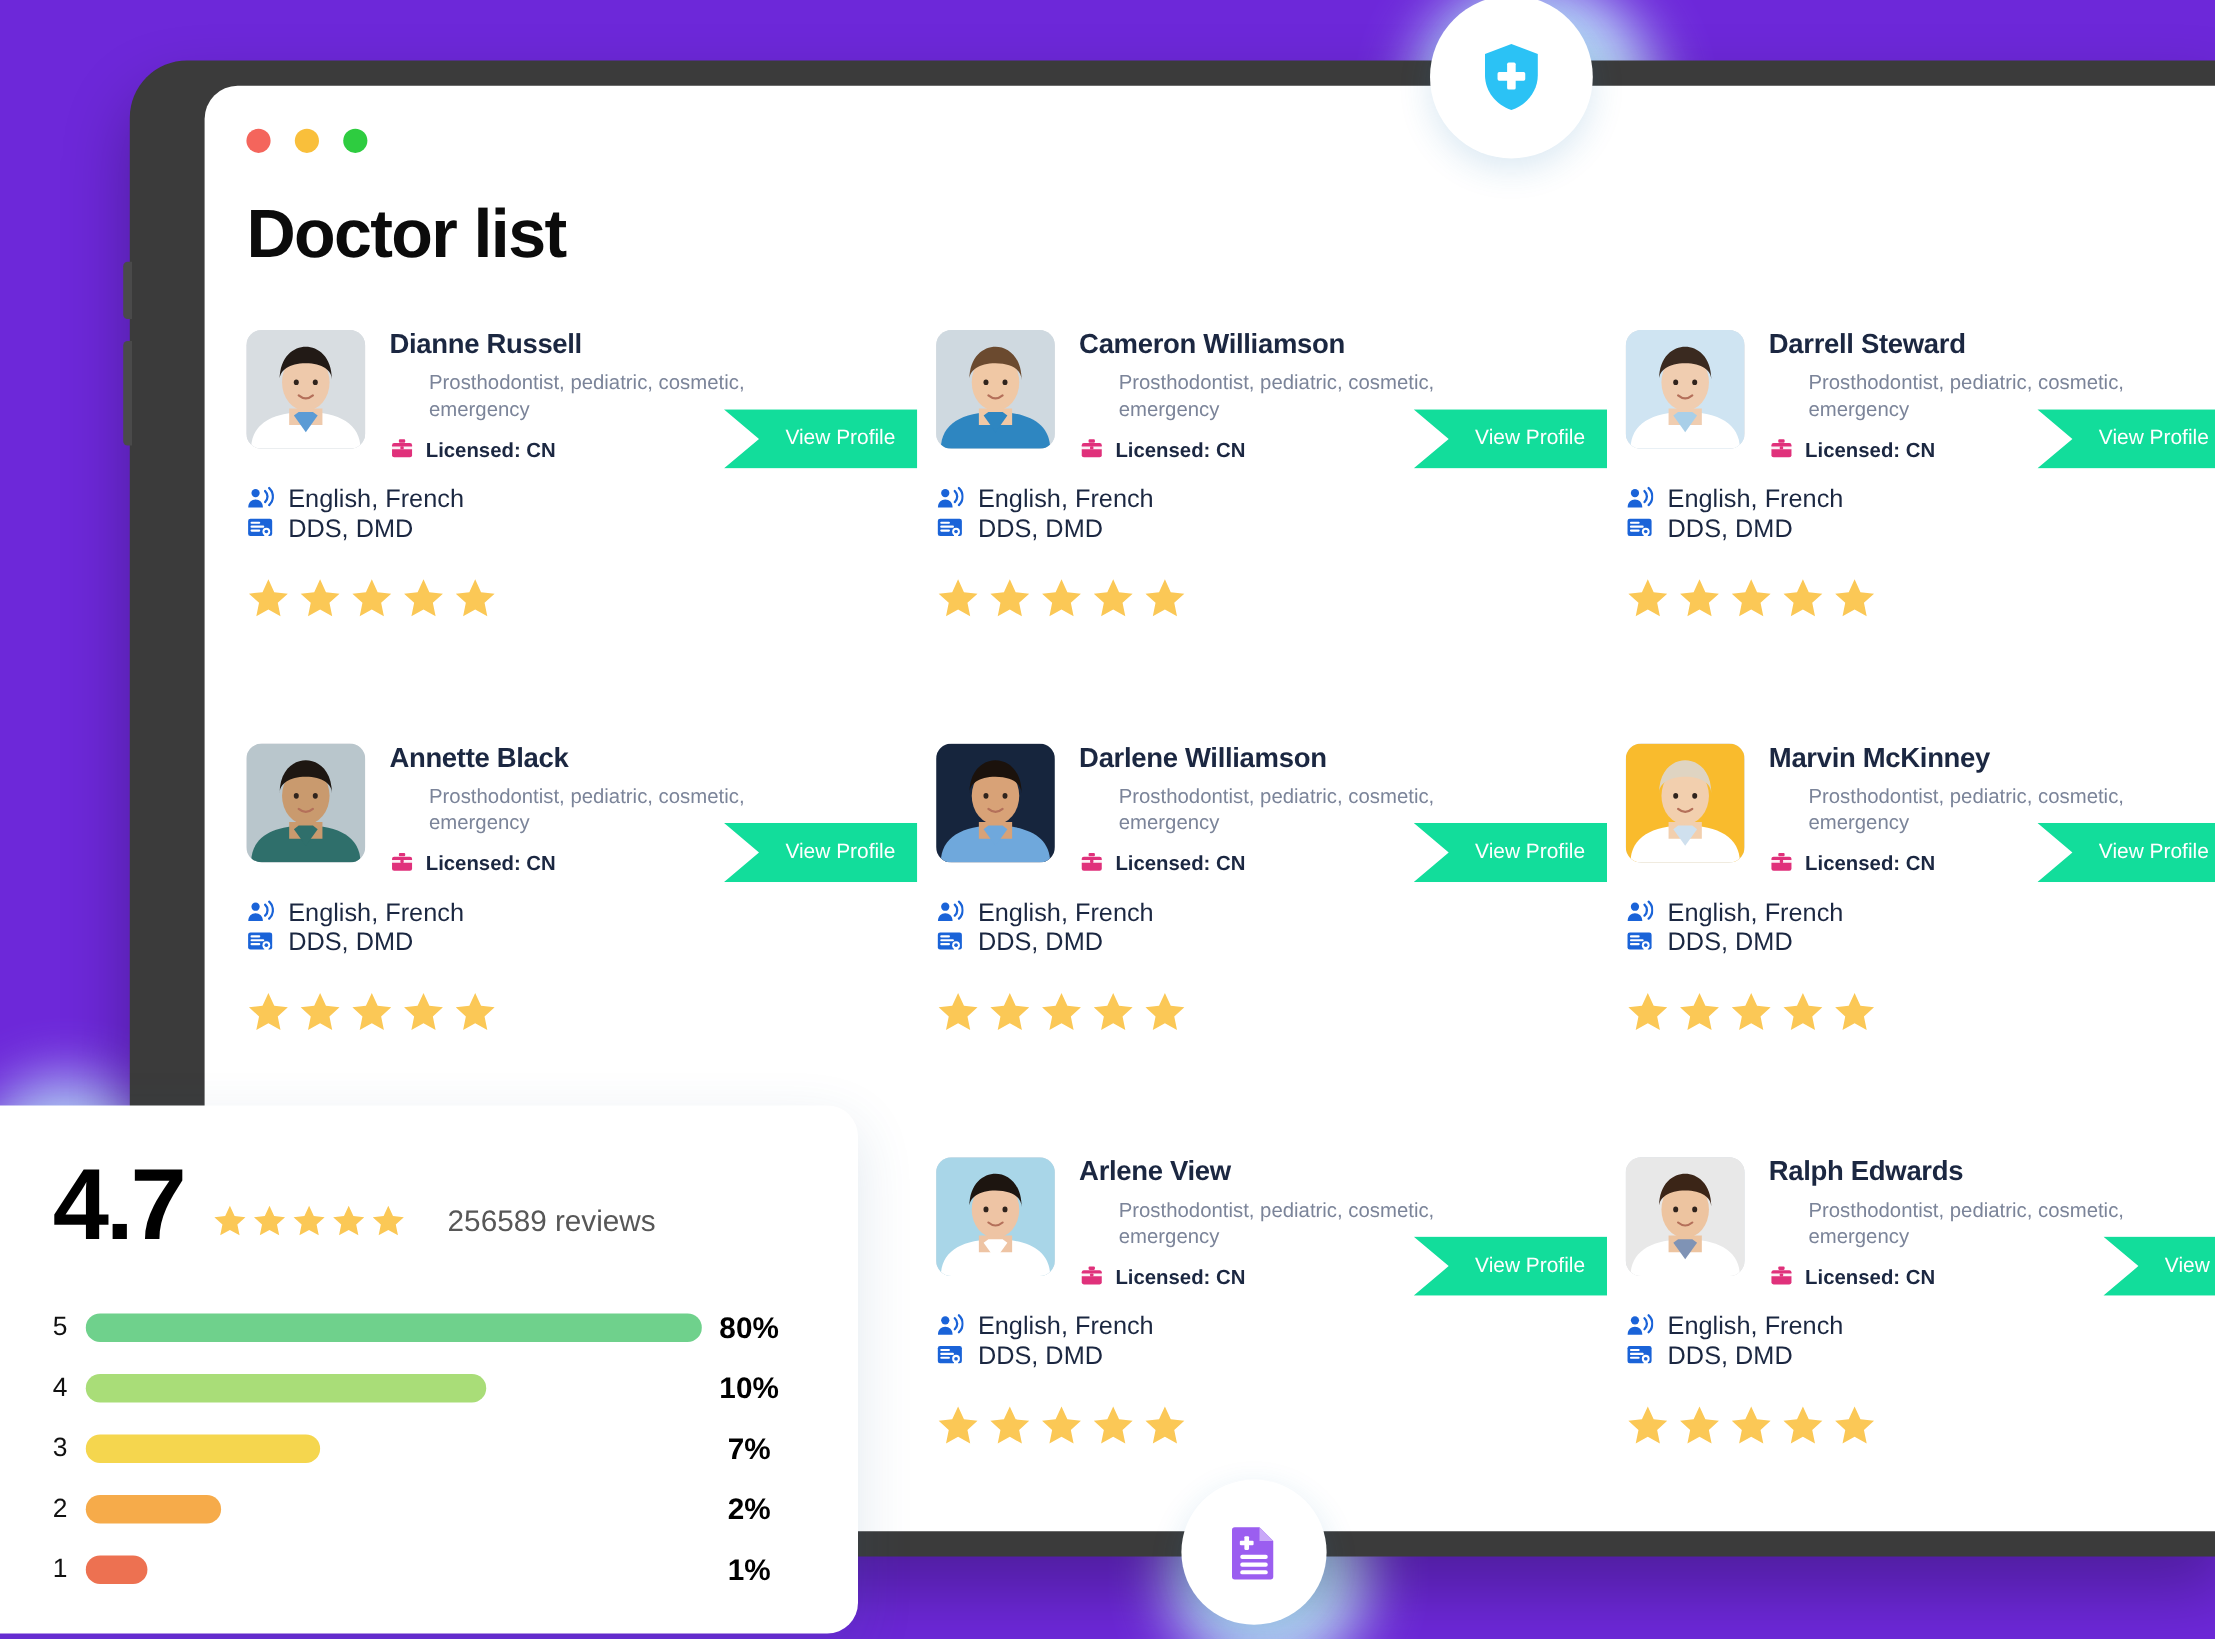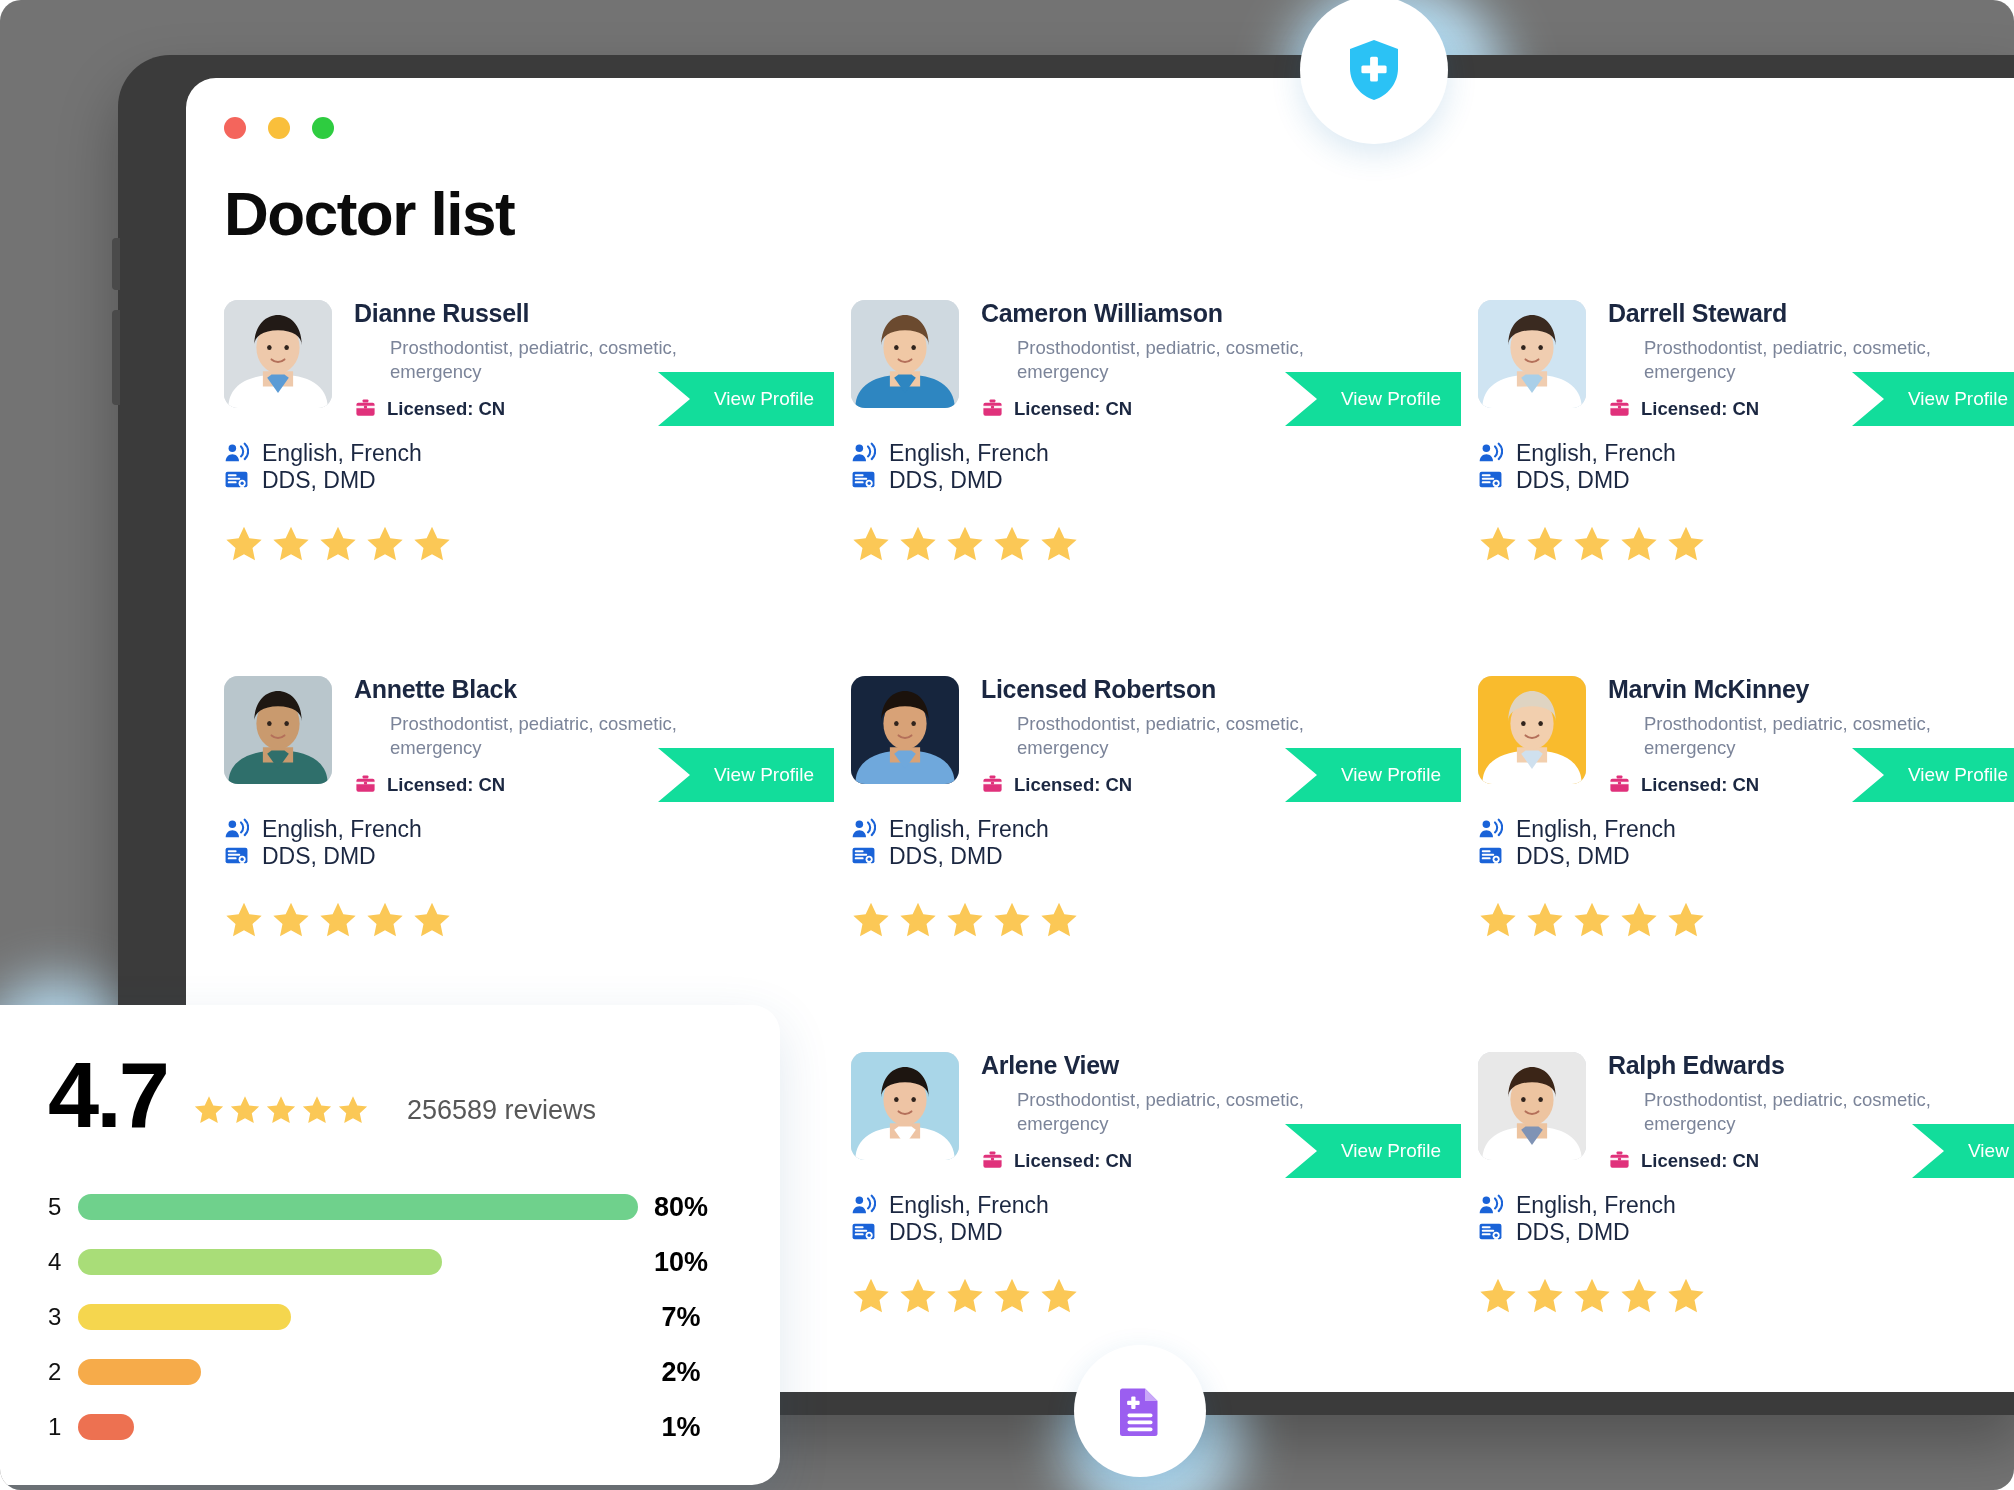--- a/index.html
+++ b/index.html
@@ -9,23 +9,22 @@
     height: 1490px;
     overflow: hidden;
     background: #ffffff;
     font-family: "Liberation Sans", sans-serif;
   }
 
   #stage {
     position: relative;
     width: 2014px;
     height: 1490px;
-    background: #737373;
+    background: #6d28d9;
     overflow: hidden;
-    border-radius: 21px;
   }
 
   
   .glow {
     position: absolute;
     border-radius: 50%;
     background: #bfe6fb;
     filter: blur(26px);
     pointer-events: none;
   }
@@ -548,21 +547,21 @@
                 <path d="M36 66 h28 v14 h-28 Z" fill="#d8a277"></path>
                 <path d="M40 72 L50 86 L60 72 L56 69 h-12 Z" fill="#6fa8dc"></path>
                 <ellipse cx="50" cy="44" rx="20" ry="24" fill="#d8a277"></ellipse>
                 <path d="M28 42 C28 22 40 14 50 14 C60 14 72 22 72 42 C72 34 64 28 50 28 C36 28 28 34 28 42 Z" fill="#1b120c"></path>
                 <ellipse cx="42" cy="44" rx="2.1" ry="2.4" fill="#30241d"></ellipse>
                 <ellipse cx="58" cy="44" rx="2.1" ry="2.4" fill="#30241d"></ellipse>
                 <path d="M44 55 Q50 60 56 55" stroke="#b4705a" stroke-width="1.8" fill="none" stroke-linecap="round"></path>
               </svg>
             </div>
             <div class="card-info">
-              <div class="doc-name">Licensed Robertson</div>
+              <div class="doc-name">Darlene Williamson</div>
               <div class="doc-spec">Prosthodontist, pediatric, cosmetic, emergency</div>
               <div class="licensed-row">
                 <svg width="23" height="23" viewBox="0 0 24 24">
                   <rect x="9" y="2.5" width="6" height="3.2" rx="1" fill="#e0317b"></rect>
                   <rect x="2.5" y="6" width="19" height="13.5" rx="2" fill="#e0317b"></rect>
                   <rect x="1.2" y="9.2" width="21.6" height="2.6" rx="1.2" fill="#ffffff" opacity=".92"></rect>
                   <rect x="10.4" y="9" width="3.2" height="3" rx="0.8" fill="#e0317b"></rect>
                 </svg>
                 <span class="licensed-text">Licensed: CN</span>
               </div>

